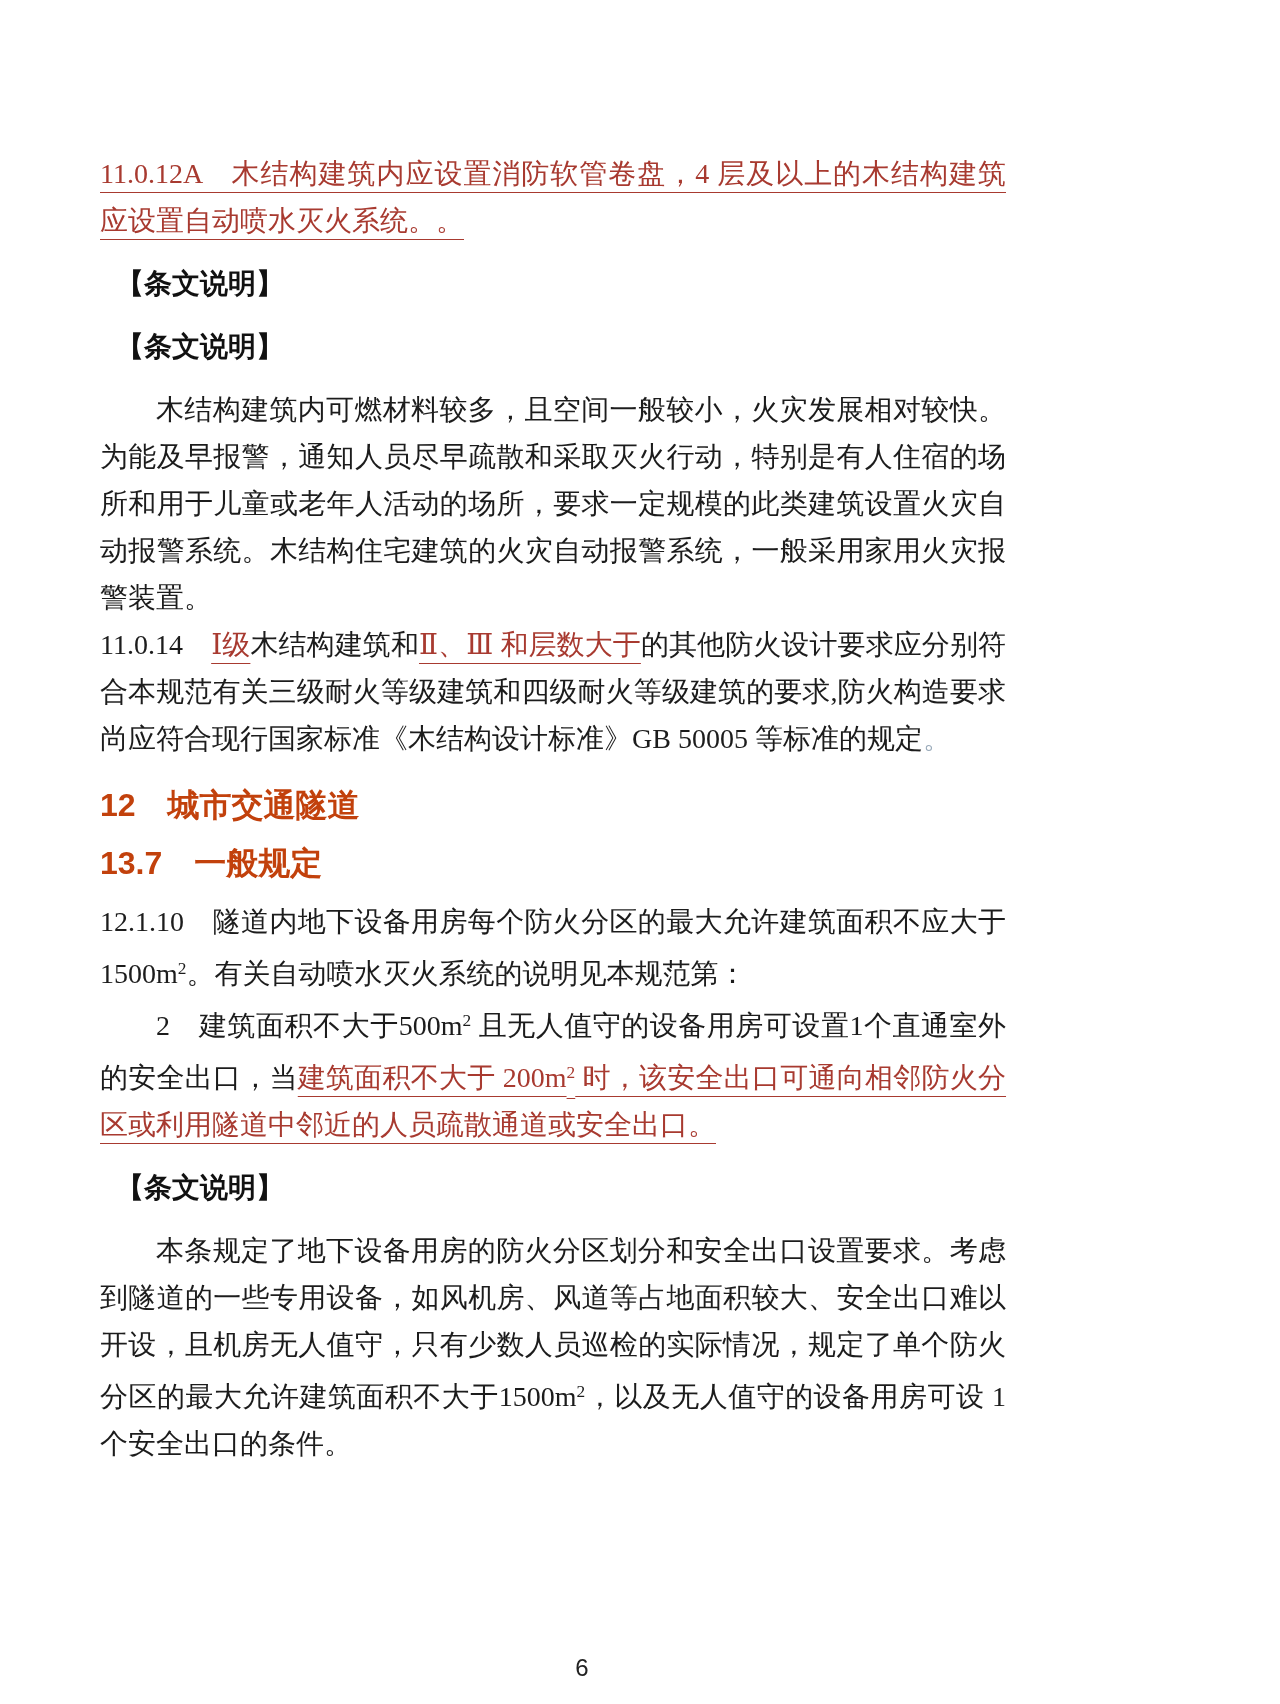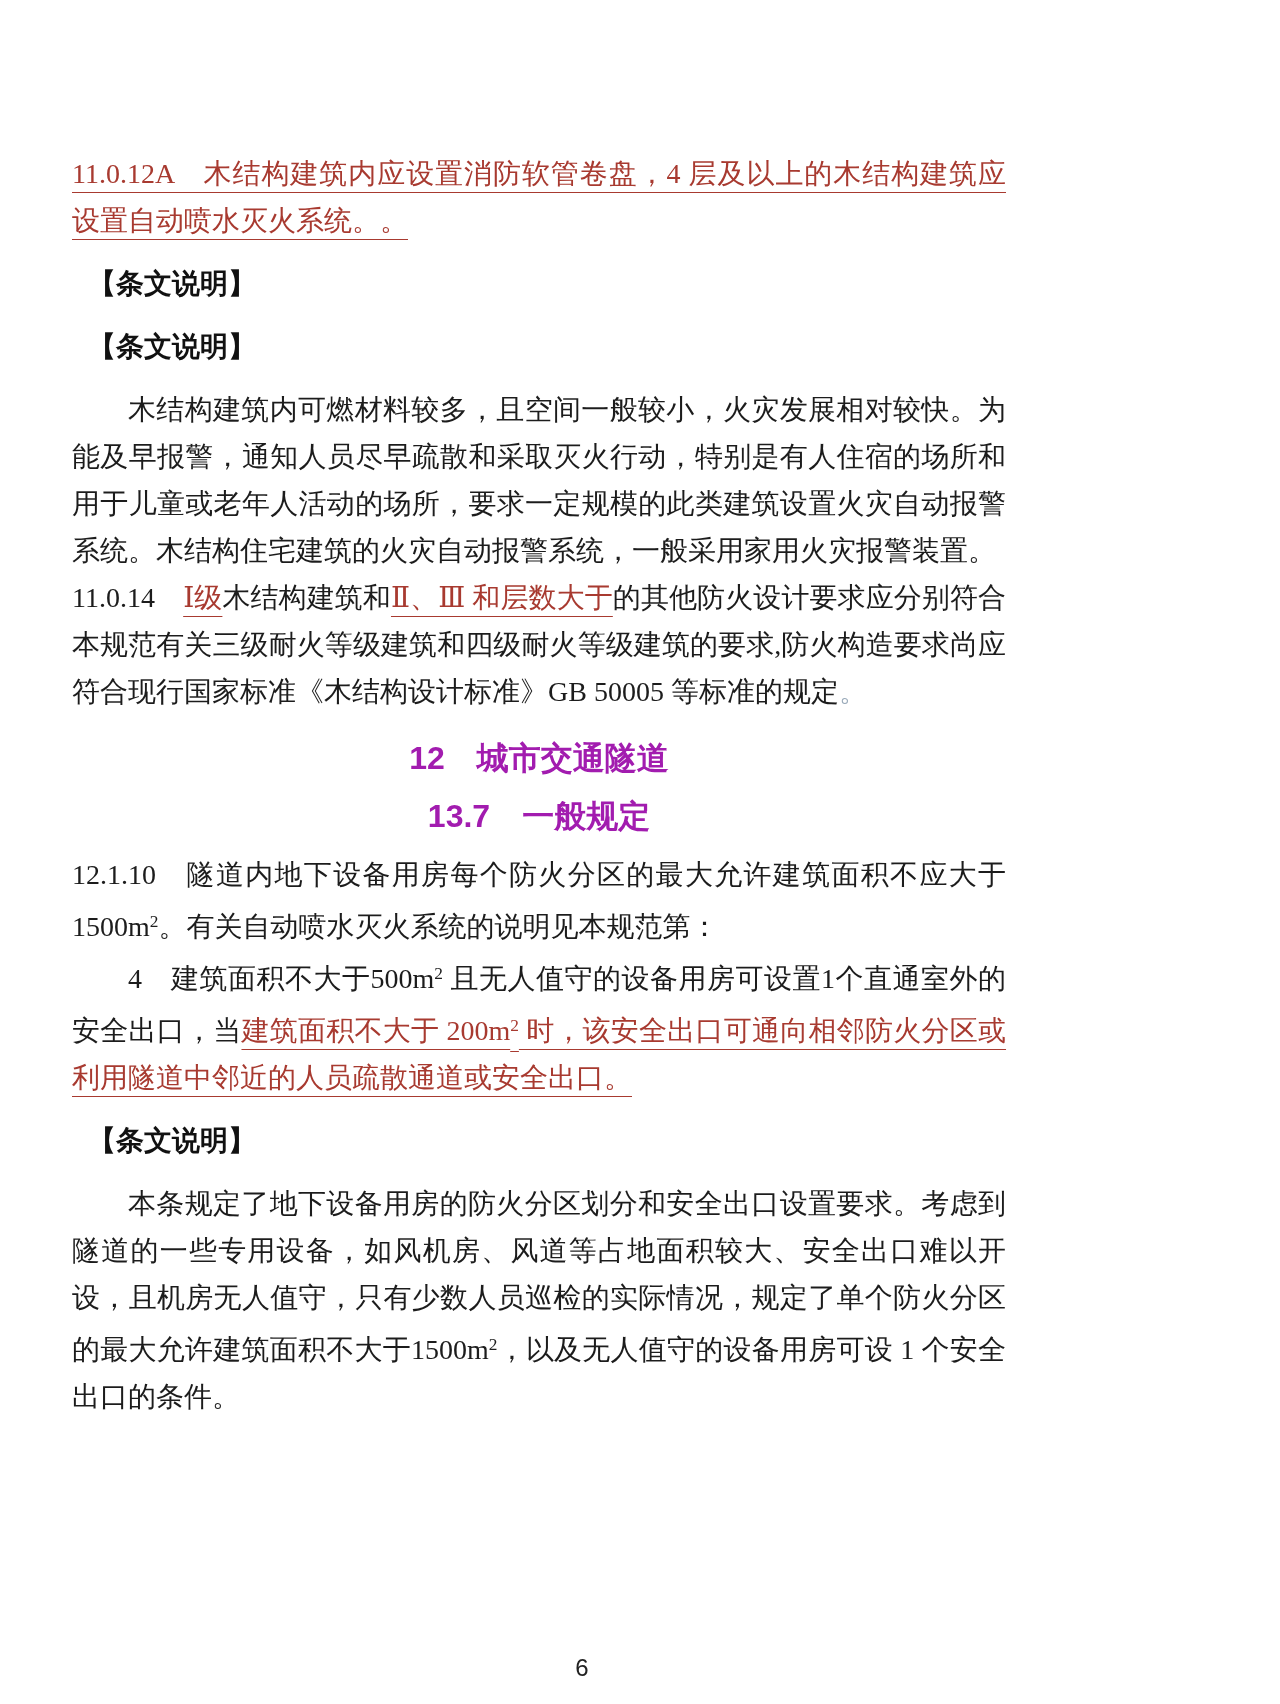--- a/index.html
+++ b/index.html
@@ -9,21 +9,21 @@
   }
   html,body{margin:0;padding:0;}
   body{
     width:1280px;height:1704px;background:#ffffff;
     font-family:"Liberation Serif","DejaVu Serif",serif;
     color:var(--text);
   }
   .page{
     box-sizing:border-box;
     width:1164px;height:1704px;
-    padding:150px 158px 0 72px;
+    padding:150px 158px 0 100px;
     position:relative;
     overflow:hidden;
   }
   .para{
     margin:0;
     font-size:28px;
     line-height:47px;
     text-align:justify;
   }
   .indent{text-indent:2em;}
@@ -32,22 +32,21 @@
     font-size:28px;
     line-height:47px;
     font-family:"Liberation Sans","DejaVu Sans",sans-serif;
     font-weight:bold;
     color:#111;
   }
   .heading{
     font-family:"Liberation Sans","DejaVu Sans",sans-serif;
     font-weight:bold;
     font-size:32px;
-    text-align:center;
-    color:#a21caf;
+    color:#c2410c;
   }
   .h-chapter{margin:14px 0 0 0;line-height:58px;}
   .h-section{margin:0 0 6px 0;line-height:58px;}
   .seg{white-space:pre-wrap;}
   .seg.red{
     color:var(--red);
     text-decoration:underline;
     text-decoration-thickness:1px;
     text-underline-offset:9px;
   }
@@ -86,21 +85,21 @@
 
   <p class="para"><span class="seg">11.0.14　</span><span class="seg red">Ⅰ级</span><span class="seg">木结构建筑和</span><span class="seg red">Ⅱ、Ⅲ 和层数大于</span><span class="seg">的其他防火设计要求应分别符合本规范有关三级耐火等级建筑和四级耐火等级建筑的要求,防火构造要求尚应符合现行国家标准《木结构设计标准》GB 50005 等标准的规定</span><span class="seg gray">。</span></p>
 
   <h1 class="heading h-chapter">12　城市交通隧道</h1>
 
   <h2 class="heading h-section">13.7　一般规定</h2>
 
   <p class="para"><span class="seg">12.1.10　隧道内地下设备用房每个防火分区的最大允许建筑面积不应大于 1500m</span><span class="seg sup">2</span><span class="seg">。有关自动喷水灭火系统的说明见本规范第：</span></p>
 
 
-  <p class="para indent"><span class="seg">4　建筑面积不大于500m</span><span class="seg sup">2</span><span class="seg"> 且无人值守的设备用房可设置1个直通室外的安全出口，当</span><span class="seg red">建筑面积不大于 200m</span><span class="seg red sup">2</span><span class="seg red"> 时，该安全出口可通向相邻防火分区或利用隧道中邻近的人员疏散通道或安全出口。</span></p>
+  <p class="para indent"><span class="seg">2　建筑面积不大于500m</span><span class="seg sup">2</span><span class="seg"> 且无人值守的设备用房可设置1个直通室外的安全出口，当</span><span class="seg red">建筑面积不大于 200m</span><span class="seg red sup">2</span><span class="seg red"> 时，该安全出口可通向相邻防火分区或利用隧道中邻近的人员疏散通道或安全出口。</span></p>
 
   <p class="label">【条文说明】</p>
 
   <p class="para indent"><span class="seg">本条规定了地下设备用房的防火分区划分和安全出口设置要求。考虑到隧道的一些专用设备，如风机房、风道等占地面积较大、安全出口难以开设，且机房无人值守，只有少数人员巡检的实际情况，规定了单个防火分区的最大允许建筑面积不大于1500m</span><span class="seg sup">2</span><span class="seg">，以及无人值守的设备用房可设 1 个安全出口的条件。</span></p>
 
   <div class="page-number">6</div>
 
 </main>
 
 </body></html>

